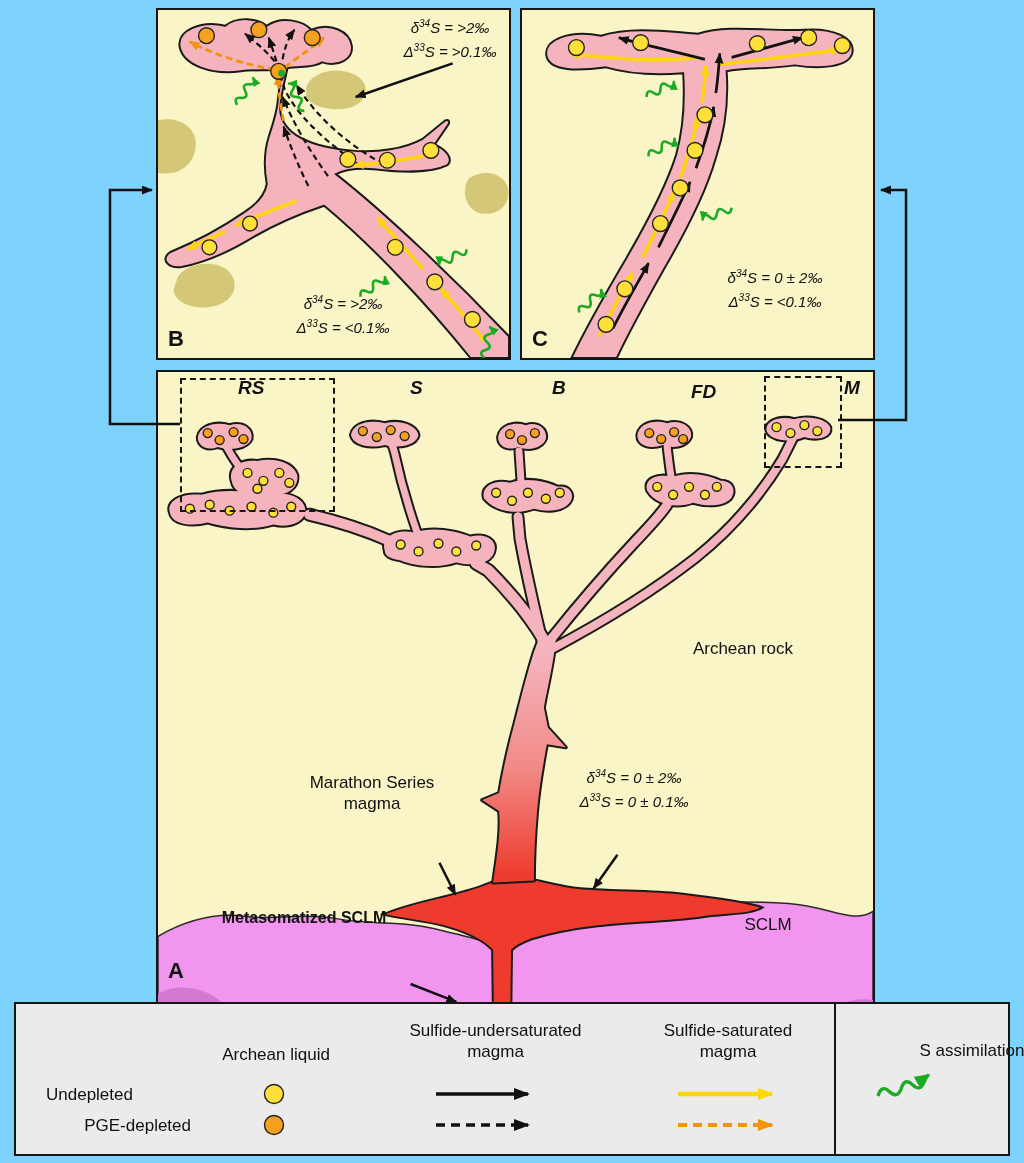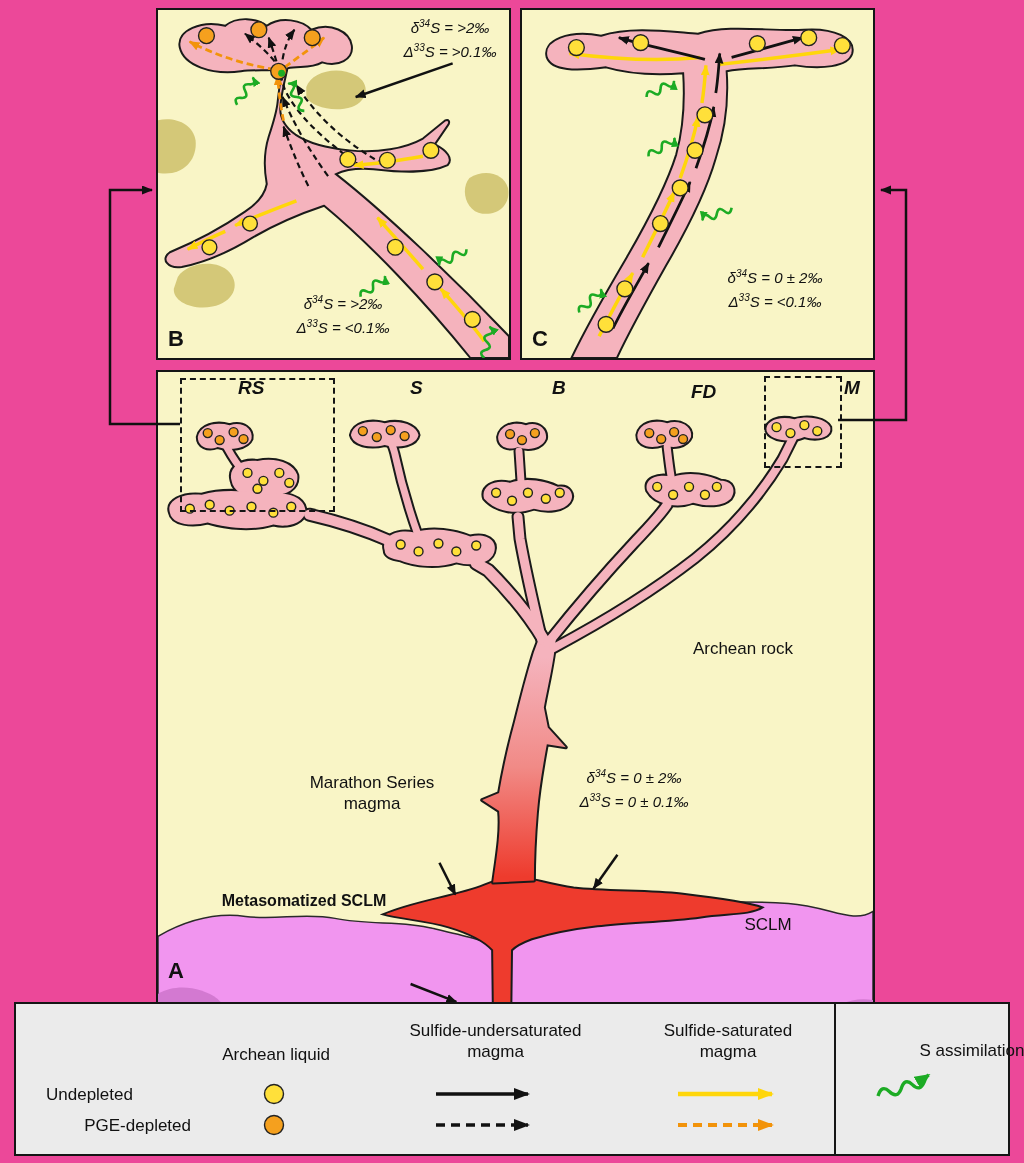--- a/index.html
+++ b/index.html
@@ -1,17 +1,17 @@
 <!DOCTYPE html>
 <html><head>
 <meta charset="utf-8">
 <style>
   *{margin:0;padding:0;box-sizing:border-box}
   body{font-family:"Liberation Sans",sans-serif;background:#fff;color:#111}
-  .canvas{position:relative;width:1024px;height:1163px;background:#ec4899;overflow:hidden}
+  .canvas{position:relative;width:1024px;height:1163px;background:#7dd3fc;overflow:hidden}
   .panel{position:absolute;border:2px solid #151515;background:#f9f5c6}
   .art{position:absolute;left:0;top:0;width:100%;height:100%}
   .txt{position:absolute;white-space:nowrap}
   .iso{font-style:italic;font-size:15px;line-height:1.5;text-align:center}
   .iso sup{font-size:10px}
   .letter{font-weight:bold;font-size:22px}
   .branch{font-weight:bold;font-style:italic;font-size:19px}
   .b17{font-weight:normal;font-size:17px;text-align:center;line-height:1.25;white-space:normal}
   .b16{font-weight:bold;font-size:16px;text-align:center;white-space:normal}
   .dashedbox{position:absolute;border:2px dashed #151515}
@@ -344,21 +344,21 @@
     <div class="txt iso" style="left:386px;top:394px;width:180px">
       <div><span>δ</span><sup>34</sup><span>S = 0 ± 2‰</span></div>
       <div><span>Δ</span><sup>33</sup><span>S = 0 ± 0.1‰</span></div>
     </div>
 
     <div class="txt b17" style="left:124px;top:400px;width:180px">
       <div>Marathon Series</div>
       <div>magma</div>
     </div>
 
-    <div class="txt b16" style="left:36px;top:520px;width:220px">Metasomatized SCLM</div>
+    <div class="txt b16" style="left:36px;top:537px;width:220px">Metasomatized SCLM</div>
     <div class="txt b17" style="left:545px;top:542px;width:130px">SCLM</div>
     <div class="txt letter" style="left:10px;top:586px">A</div>
   </div>
 
   <div class="legend">
     <svg class="art" viewBox="0 0 992 150">
       <g>
           <circle cx="258" cy="90" r="9.5" class="dotY"></circle>
         </g>
       <g>

